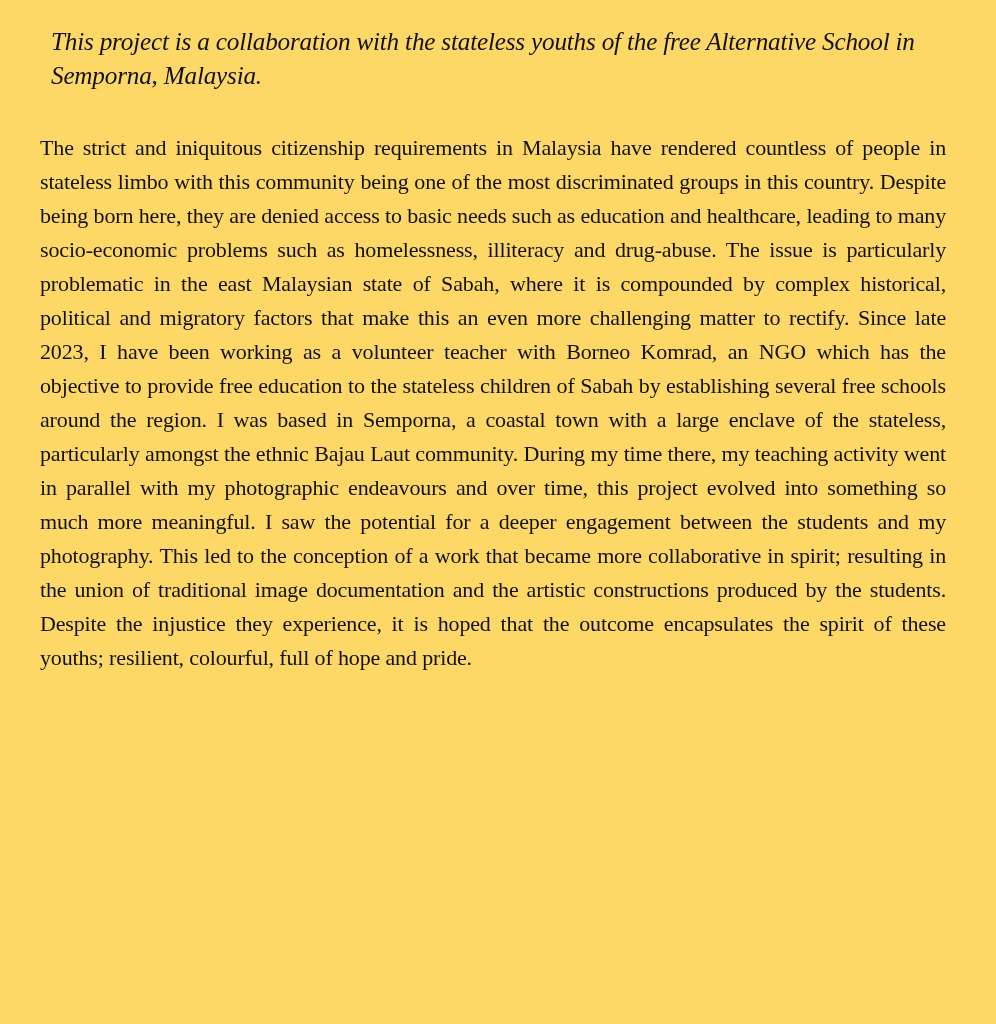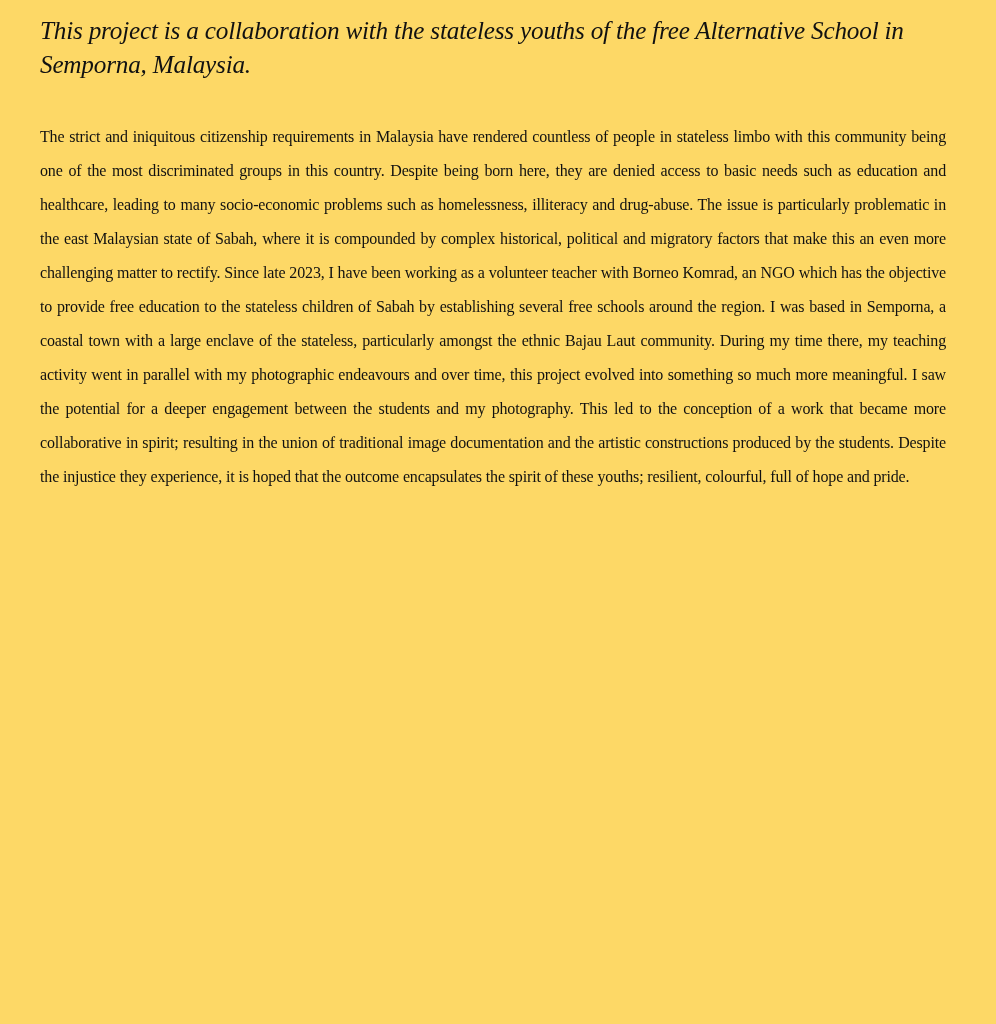--- a/index.html
+++ b/index.html
@@ -15,29 +15,29 @@
       font-family: "Liberation Serif", "DejaVu Serif", serif;
     }
     .page {
       position: relative;
       box-sizing: border-box;
       width: 996px;
       height: 1024px;
       padding: 14px 38px 0 40px;
     }
     .intro {
-      margin: 0;
+      margin: 11px;
       font-style: italic;
       font-size: 25.2px;
       line-height: 34px;
       letter-spacing: -0.2px;
     }
     .body-text {
       margin: 38px 12px 0 0;
-      font-size: 16px;
+      font-size: 22px;
       line-height: 34px;
       text-align: justify;
       letter-spacing: -0.15px;
     }
   </style>
 </head>
 <body>
 
 <div class="page">
   <p class="intro">This project is a collaboration with the stateless youths of the free Alternative School in Semporna, Malaysia.</p>

